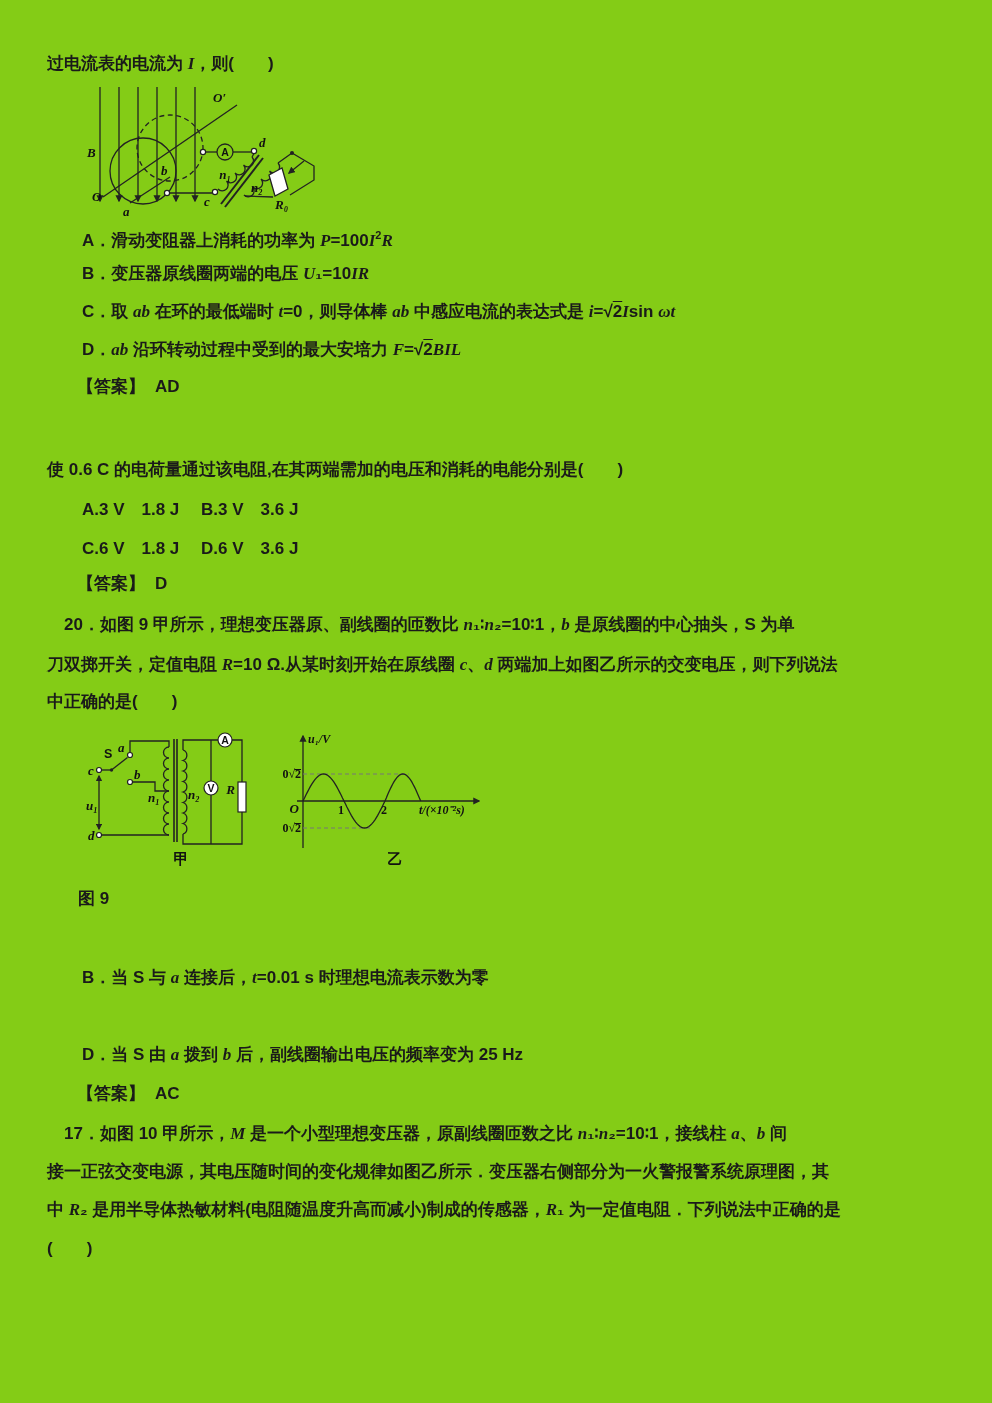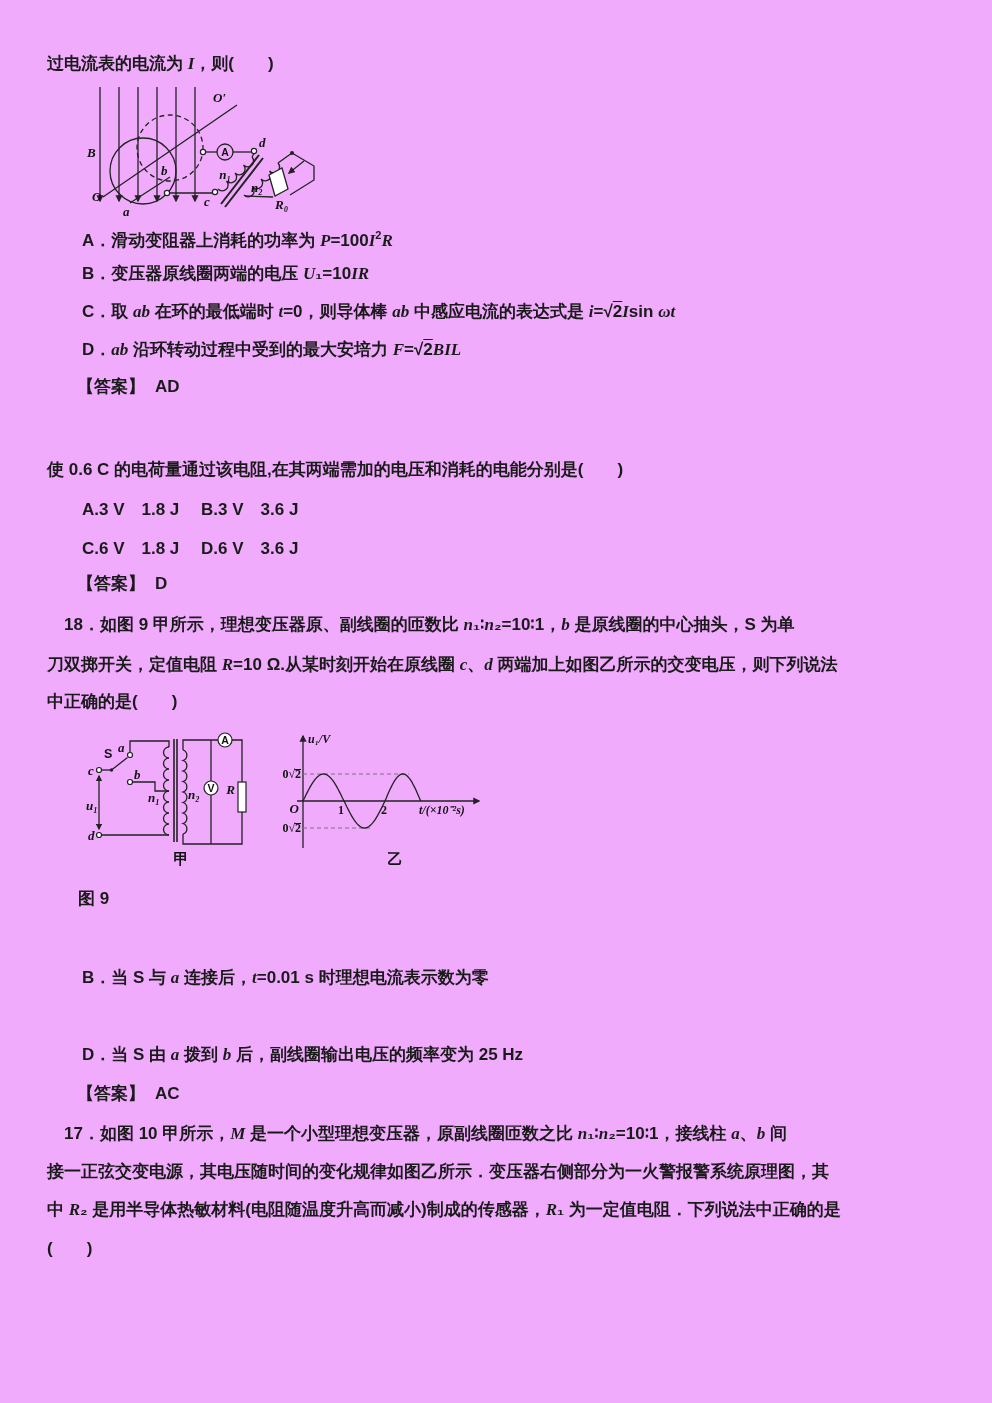--- a/index.html
+++ b/index.html
@@ -1,16 +1,16 @@
 <!DOCTYPE html>
 <html><head>
 <meta charset="utf-8">
 <style>
   html,body{margin:0;padding:0;background:#e8e8e8;}
-  .page{position:relative;width:992px;height:1403px;background:#f0abfc;overflow:hidden;
+  .page{position:relative;width:992px;height:1403px;background:#84cc16;overflow:hidden;
         font-family:"Liberation Sans",sans-serif;font-weight:700;color:#1a1a1a;}
   .line{position:absolute;white-space:nowrap;font-size:17px;line-height:22px;}
   .ind{text-indent:17px;}
   .it{font-style:italic;font-family:"Liberation Serif",serif;}
   .over{text-decoration:overline;}
   .sup{vertical-align:super;font-size:11px;}
   .ansgap{margin-left:10px;}
   svg.fig{position:absolute;}
   .wire{stroke:#222;stroke-width:1.3;fill:none;}
   .term{stroke:#222;stroke-width:1.2;fill:#fff;}
@@ -83,21 +83,21 @@
   <div class="line" style="top:263px;left:82px"><span>B．变压器原线圈两端的电压 </span><span class="it">U</span><span>₁=10</span><span class="it">IR</span></div>
   <div class="line" style="top:301px;left:82px"><span>C．取 </span><span class="it">ab</span><span> 在环的最低端时 </span><span class="it">t</span><span>=0，则导体棒 </span><span class="it">ab</span><span> 中感应电流的表达式是 </span><span class="it">i</span><span>=√</span><span class="over">2</span><span class="it">I</span><span>sin </span><span class="it">ωt</span></div>
   <div class="line" style="top:339px;left:82px"><span>D．</span><span class="it">ab</span><span> 沿环转动过程中受到的最大安培力 </span><span class="it">F</span><span>=√</span><span class="over">2</span><span class="it">BIL</span></div>
   <div class="line" style="top:376px;left:77px"><span>【答案】</span><span class="ansgap">AD</span></div>
 
   <div class="line" style="top:459px;left:47px"><span>使 0.6 C 的电荷量通过该电阻,在其两端需加的电压和消耗的电能分别是(　　)</span></div>
   <div class="line" style="top:499px;left:82px"><span>A.3 V　1.8 J　 B.3 V　3.6 J</span></div>
   <div class="line" style="top:538px;left:82px"><span>C.6 V　1.8 J　 D.6 V　3.6 J</span></div>
   <div class="line" style="top:573px;left:77px"><span>【答案】</span><span class="ansgap">D</span></div>
 
-  <div class="line ind" style="top:614px;left:47px"><span>18．如图 9 甲所示，理想变压器原、副线圈的匝数比 </span><span class="it">n</span><span>₁∶</span><span class="it">n</span><span>₂=10∶1，</span><span class="it">b</span><span> 是原线圈的中心抽头，S 为单</span></div>
+  <div class="line ind" style="top:614px;left:47px"><span>20．如图 9 甲所示，理想变压器原、副线圈的匝数比 </span><span class="it">n</span><span>₁∶</span><span class="it">n</span><span>₂=10∶1，</span><span class="it">b</span><span> 是原线圈的中心抽头，S 为单</span></div>
   <div class="line" style="top:654px;left:47px"><span>刀双掷开关，定值电阻 </span><span class="it">R</span><span>=10 Ω.从某时刻开始在原线圈 </span><span class="it">c</span><span>、</span><span class="it">d</span><span> 两端加上如图乙所示的交变电压，则下列说法</span></div>
   <div class="line" style="top:691px;left:47px"><span>中正确的是(　　)</span></div>
 
   <svg class="fig" style="left:85px;top:726px" width="200" height="140" viewBox="0 0 200 140">
     <defs>
       <marker id="ar2" viewBox="0 0 10 10" refX="8" refY="5" markerWidth="5" markerHeight="5" orient="auto-start-reverse">
         <path d="M0,0 L10,5 L0,10 z" fill="#222"></path>
       </marker>
     </defs>
     <circle cx="14" cy="44" r="2.5" class="term"></circle>

